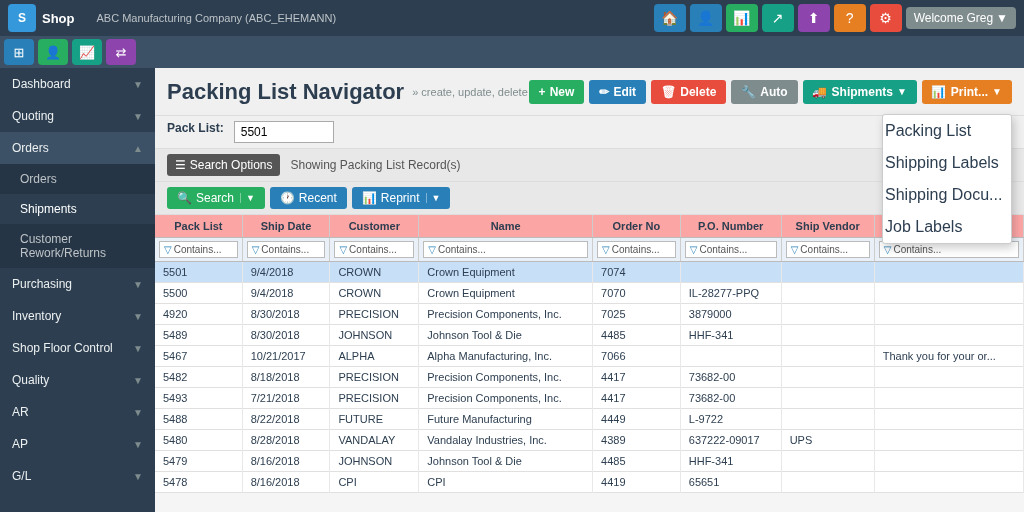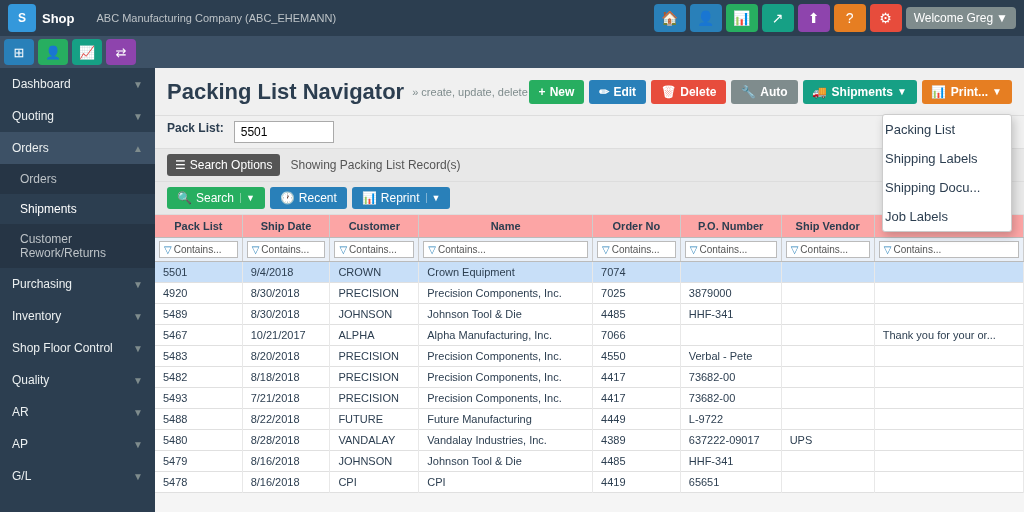--- a/index.html
+++ b/index.html
@@ -231,21 +231,21 @@
       border: 1px solid #ccc;
       box-shadow: 2px 4px 10px rgba(0,0,0,0.2);
       z-index: 100;
       min-width: 130px;
       border-radius: 3px;
     }
     .dropdown-item {
       padding: 7px 2px;
       cursor: pointer;
       color: #2c3e50;
-      font-size: 13px;
+      font-size: 16px;
       white-space: nowrap;
     }
   </style>
 </head>
 <body>
 
 <div class="top-bar">
   <div class="top-bar-logo">
     <div class="top-bar-logo-icon">
       <span>S</span>
@@ -450,20 +450,30 @@
               <td>5501</td>
               <td>9/4/2018</td>
               <td>CROWN</td>
               <td>Crown Equipment</td>
               <td>7074</td>
               <td></td>
               <td></td>
               <td></td>
             </tr>
             <tr>
+              <td>5500</td>
+              <td>9/4/2018</td>
+              <td>CROWN</td>
+              <td>Crown Equipment</td>
+              <td>7070</td>
+              <td>IL-28277-PPQ</td>
+              <td></td>
+              <td></td>
+            </tr>
+            <tr>
               <td>4920</td>
               <td>8/30/2018</td>
               <td>PRECISION</td>
               <td>Precision Components, Inc.</td>
               <td>7025</td>
               <td>3879000</td>
               <td></td>
               <td></td>
             </tr>
             <tr>
@@ -478,30 +488,20 @@
             </tr>
             <tr>
               <td>5467</td>
               <td>10/21/2017</td>
               <td>ALPHA</td>
               <td>Alpha Manufacturing, Inc.</td>
               <td>7066</td>
               <td></td>
               <td></td>
               <td>Thank you for your or...</td>
-            </tr>
-            <tr>
-              <td>5483</td>
-              <td>8/20/2018</td>
-              <td>PRECISION</td>
-              <td>Precision Components, Inc.</td>
-              <td>4550</td>
-              <td>Verbal - Pete</td>
-              <td></td>
-              <td></td>
             </tr>
             <tr>
               <td>5482</td>
               <td>8/18/2018</td>
               <td>PRECISION</td>
               <td>Precision Components, Inc.</td>
               <td>4417</td>
               <td>73682-00</td>
               <td></td>
               <td></td>

